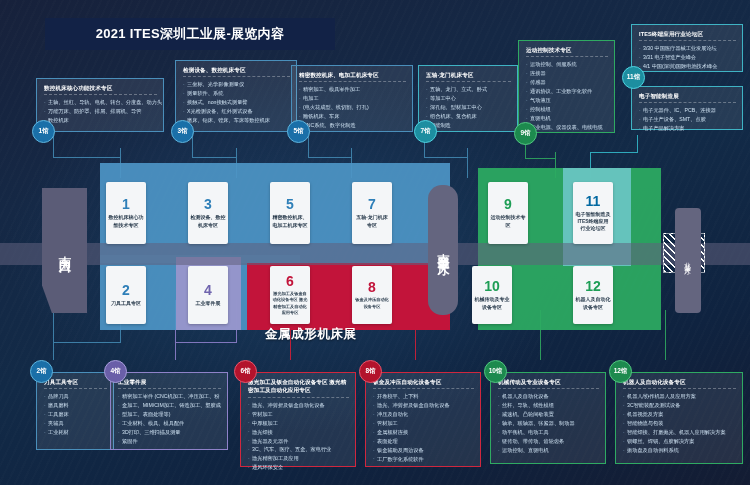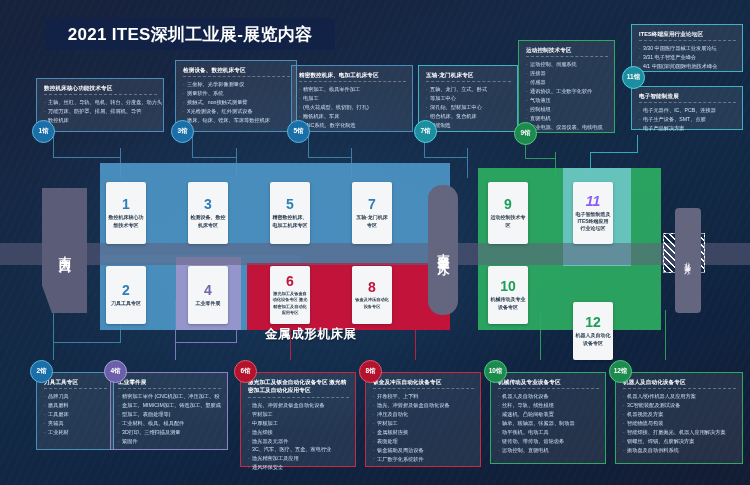--- a/index.html
+++ b/index.html
@@ -24,21 +24,21 @@
   }
 
   
   .title-bar {
     position: absolute; left: 45px; top: 18px;
     width: 290px; height: 32px;
     background: #122246;
     display: flex; align-items: center; justify-content: center;
   }
   .title-bar span {
-    color: #ffffff; font-size: 17px; font-weight: bold; letter-spacing: .3px;
+    color: #ffffff; font-size: 13px; font-weight: bold; letter-spacing: .3px;
     white-space: nowrap;
   }
 
   
   .card {
     position: absolute;
     background: rgba(255,255,255,0.085);
     border: 1px solid #4a8fbb;
     padding: 5px 6px 6px 7px;
   }
@@ -98,21 +98,21 @@
 
   .hall {
     position: absolute; z-index: 7;
     background: #f4f6f8;
     border-radius: 2px;
     display: flex; flex-direction: column;
     align-items: center; justify-content: center;
     box-shadow: 0 1px 3px rgba(0,0,0,0.25);
   }
   .hall .num { font-size: 14px; font-weight: bold; color: #2e7fb8; line-height: 1; }
-  .hall.teal .num { color: #8b5cf6; font-style: italic; }
+  .hall.teal .num { color: #0369a1; }
   .hall.green .num { color: #1e9e56; }
   .hall.purple .num { color: #6f64ae; }
   .hall.red .num { color: #c2143a; }
   .hall .cap {
     margin-top: 3px; font-size: 5px; color: #2b3d4e;
     line-height: 1.45; text-align: center; font-weight: bold;
     padding: 0 2px;
   }
   .hall.red .cap { font-size: 4.2px; }
 
@@ -260,25 +260,25 @@
     <div class="cap">工业零件展</div>
   </div>
   <div class="hall red" style="left:270px; top:266px; width:40px; height:58px;">
     <div class="num">6</div>
     <div class="cap">激光加工及钣金自动化设备专区 激光精密加工及自动化应用专区</div>
   </div>
   <div class="hall red" style="left:352px; top:266px; width:40px; height:58px;">
     <div class="num">8</div>
     <div class="cap">钣金及冲压自动化设备专区</div>
   </div>
-  <div class="hall green" style="left:488px; top:266px; width:40px; height:58px;">
+  <div class="hall green" style="left:472px; top:266px; width:40px; height:58px;">
     <div class="num">10</div>
     <div class="cap">机械传动及专业设备专区</div>
   </div>
-  <div class="hall green" style="left:573px; top:266px; width:40px; height:58px;margin-top:36px;">
+  <div class="hall green" style="left:573px; top:266px; width:40px; height:58px;">
     <div class="num">12</div>
     <div class="cap">机器人及自动化设备专区</div>
   </div>
 
   <div class="card" style="left:36px; top:78px; width:128px; height:54px;">
     <div class="c-title">数控机床核心功能技术专区</div>
     <ul>
       <li>主轴、丝杠、导轨、电机、转台、分度盘、动力头</li>
       <li>万能万床、防护罩、排屑、排屑机、导管</li>
       <li>数控机床</li>

